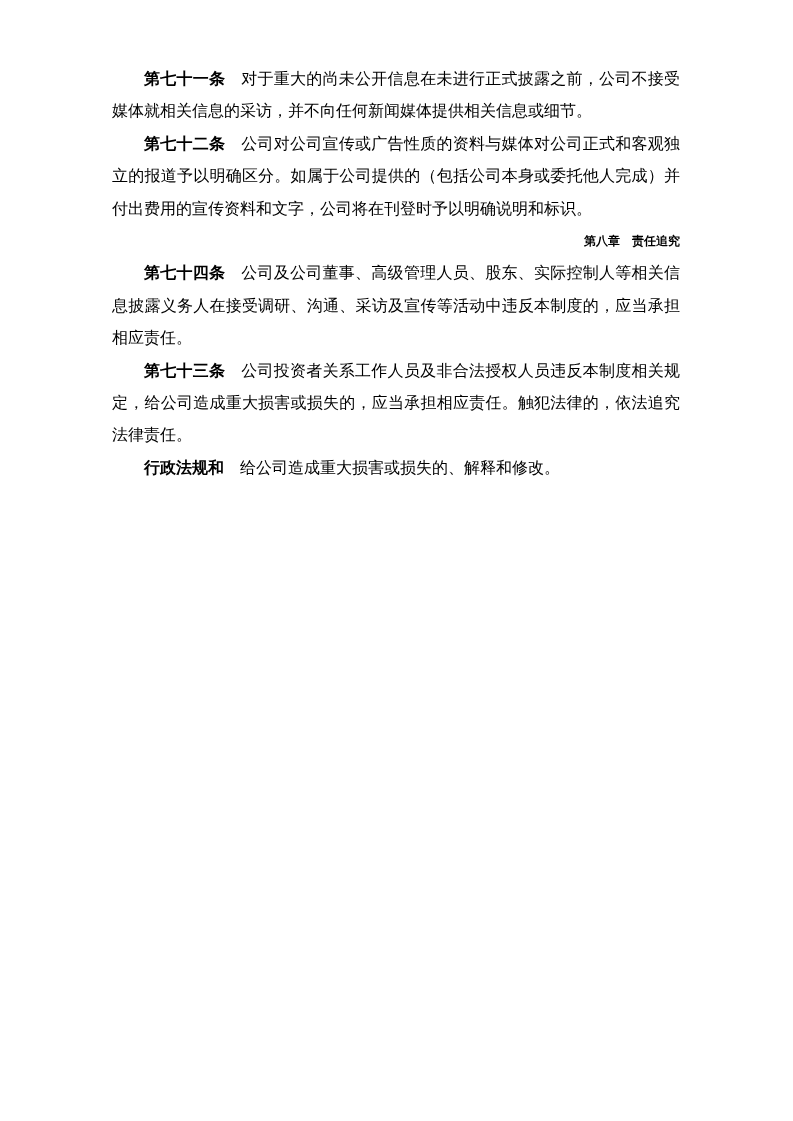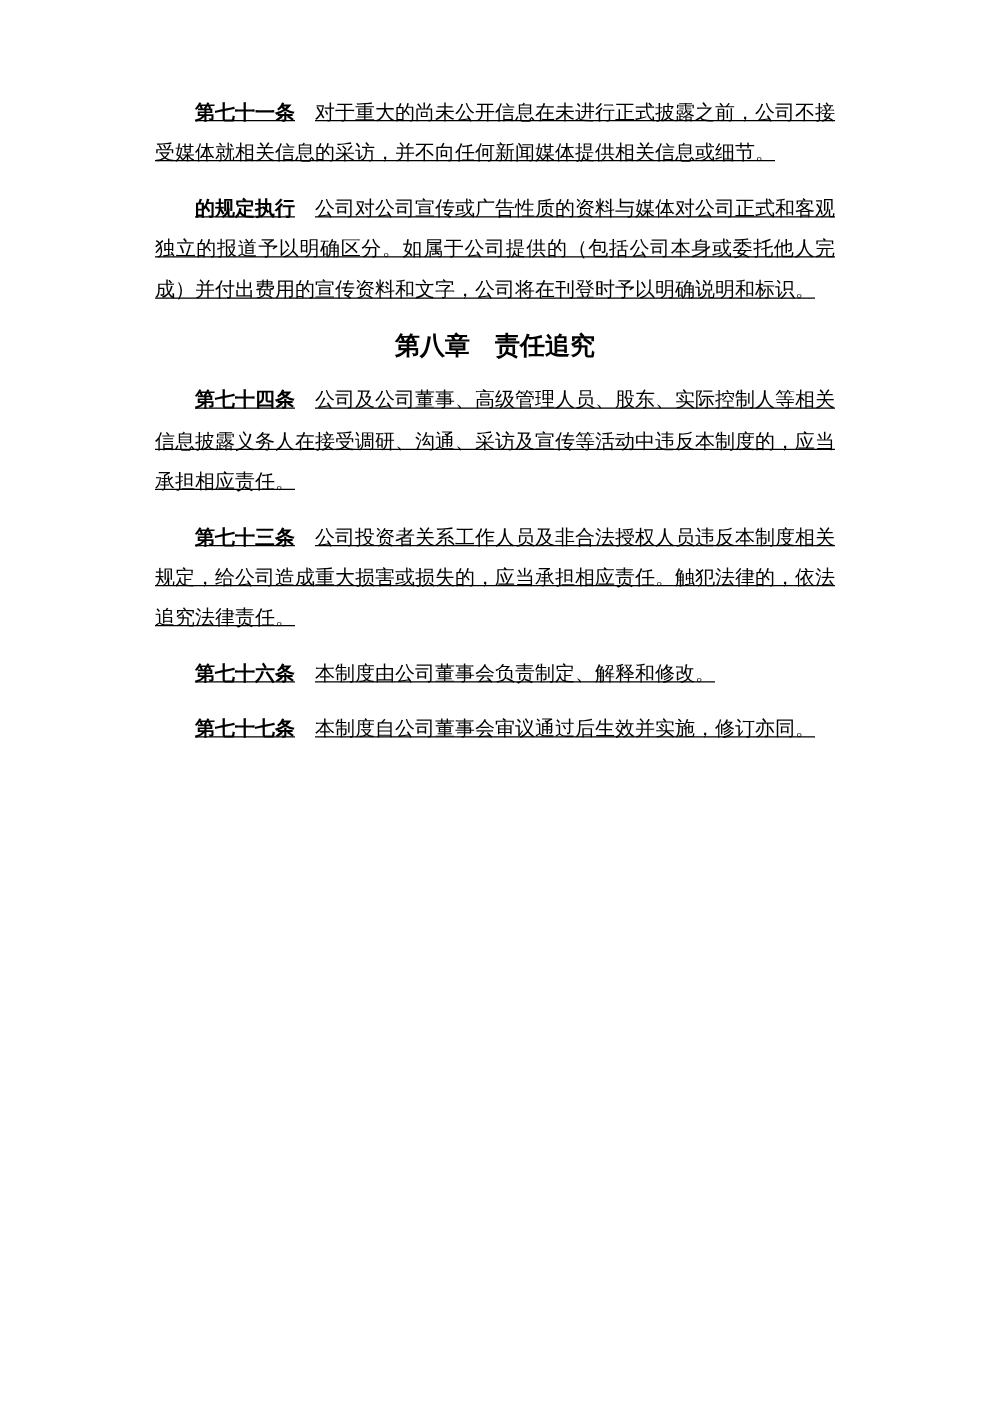--- a/index.html
+++ b/index.html
@@ -19,52 +19,50 @@
     position: absolute;
     left: 112px;
     top: 63px;
     width: 568px;
     font-family: "Liberation Serif", "DejaVu Serif", serif;
     font-size: 16px;
     line-height: 32.4px;
     color: #000000;
   }
   .para {
-    margin: 12px;
+    margin: 0;
     padding: 0;
     text-align: justify;
     text-justify: inter-ideograph;
     text-indent: 2em;
     word-break: break-all;
     overflow-wrap: break-word;
-    text-decoration: underline;
   }
   .para .num {
     font-weight: bold;
     margin-right: 1em;
   }
   .chapter {
     margin: 0;
     padding: 0;
-    text-align: center;
+    text-align: right;
     text-indent: 0;
     font-weight: bold;
-    font-size: 20px;
+    font-size: 12px;
     line-height: 32.4px;
   }
   .chapter .cnum {
     margin-right: 1em;
   }
 </style>
 </head>
 <body>
 
 <div class="page">
   <div class="doc-body" id="doc-body">
       <p class="para"><span class="num">第七十一条</span><span>对于重大的尚未公开信息在未进行正式披露之前，公司不接受媒体就相关信息的采访，并不向任何新闻媒体提供相关信息或细节。</span></p>
-      <p class="para"><span class="num">的规定执行</span><span>公司对公司宣传或广告性质的资料与媒体对公司正式和客观独立的报道予以明确区分。如属于公司提供的（包括公司本身或委托他人完成）并付出费用的宣传资料和文字，公司将在刊登时予以明确说明和标识。</span></p>
+      <p class="para"><span class="num">第七十二条</span><span>公司对公司宣传或广告性质的资料与媒体对公司正式和客观独立的报道予以明确区分。如属于公司提供的（包括公司本身或委托他人完成）并付出费用的宣传资料和文字，公司将在刊登时予以明确说明和标识。</span></p>
       <p class="chapter"><span class="cnum">第八章</span><span>责任追究</span></p>
       <p class="para"><span class="num">第七十四条</span><span>公司及公司董事、高级管理人员、股东、实际控制人等相关信息披露义务人在接受调研、沟通、采访及宣传等活动中违反本制度的，应当承担相应责任。</span></p>
       <p class="para"><span class="num">第七十三条</span><span>公司投资者关系工作人员及非合法授权人员违反本制度相关规定，给公司造成重大损害或损失的，应当承担相应责任。触犯法律的，依法追究法律责任。</span></p>
-      <p class="para"><span class="num">第七十六条</span><span>本制度由公司董事会负责制定、解释和修改。</span></p>
-      <p class="para"><span class="num">第七十七条</span><span>本制度自公司董事会审议通过后生效并实施，修订亦同。</span></p>
+      <p class="para"><span class="num">行政法规和</span><span>给公司造成重大损害或损失的、解释和修改。</span></p>
     </div>
 </div>
 
 </body></html>

